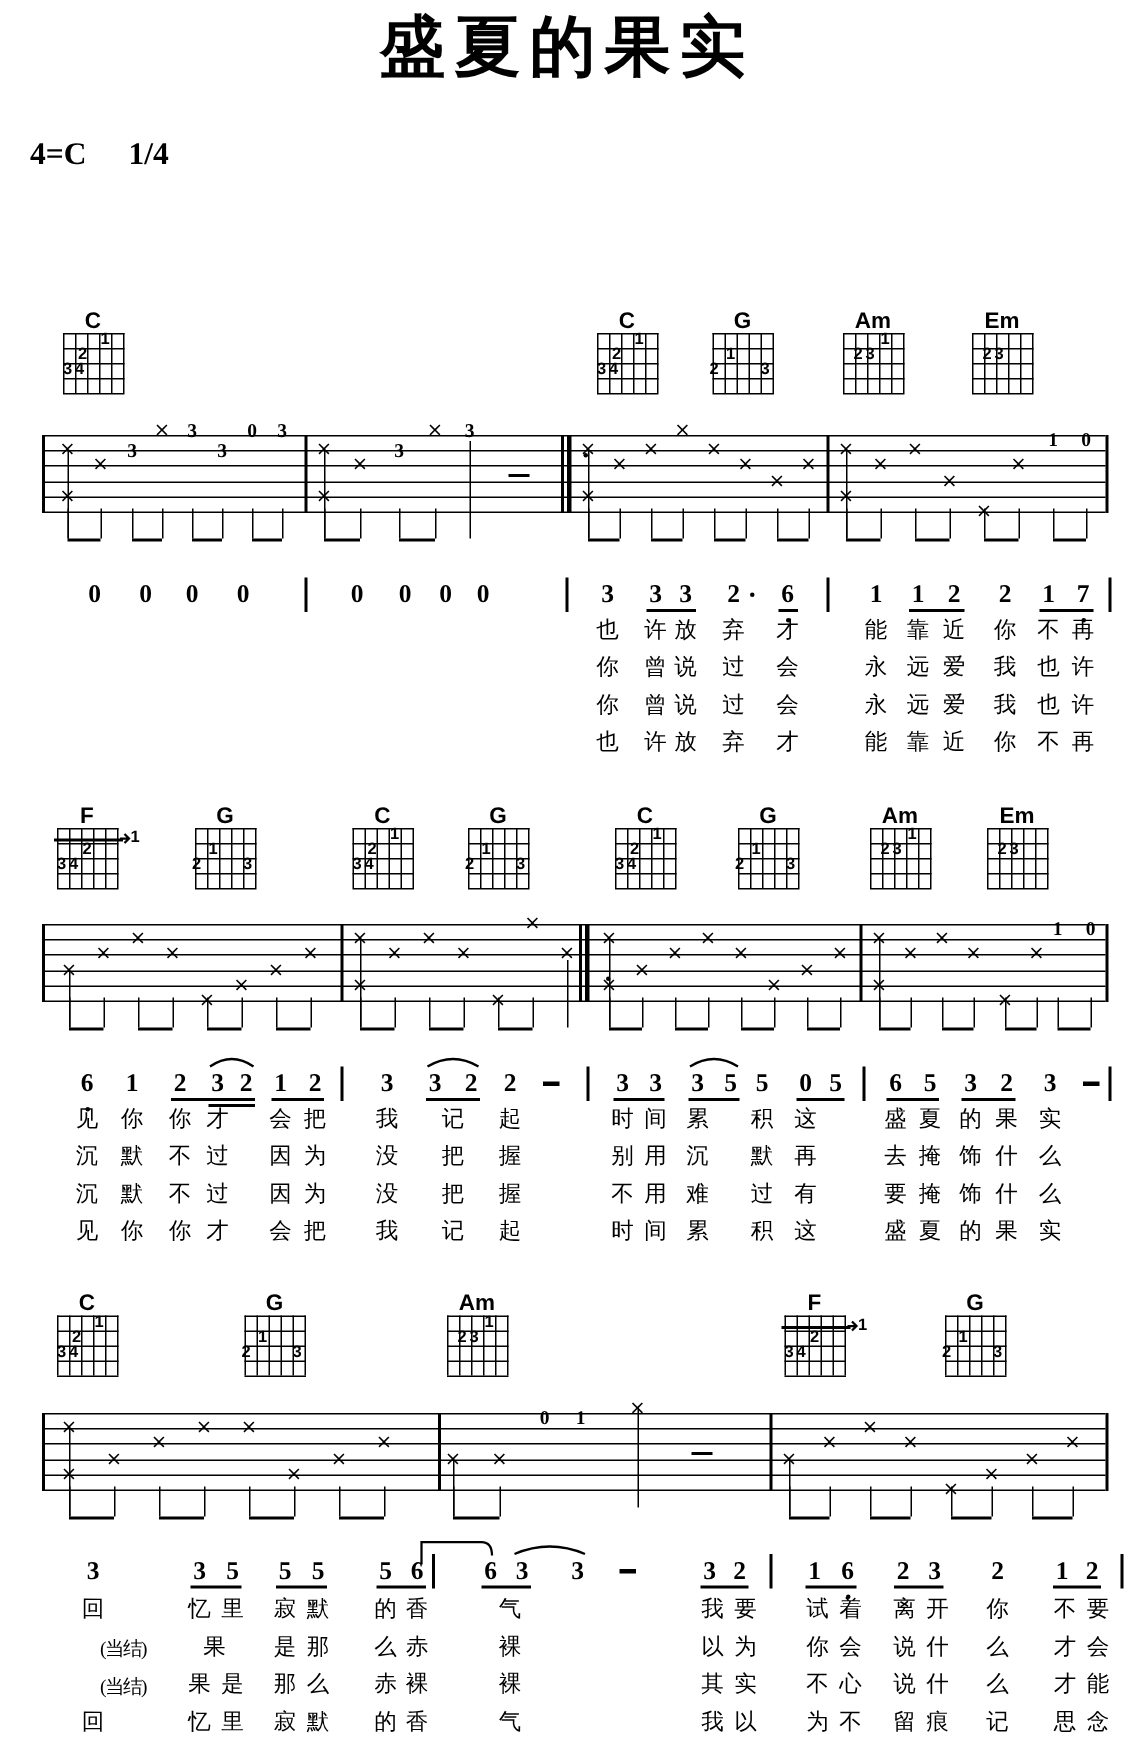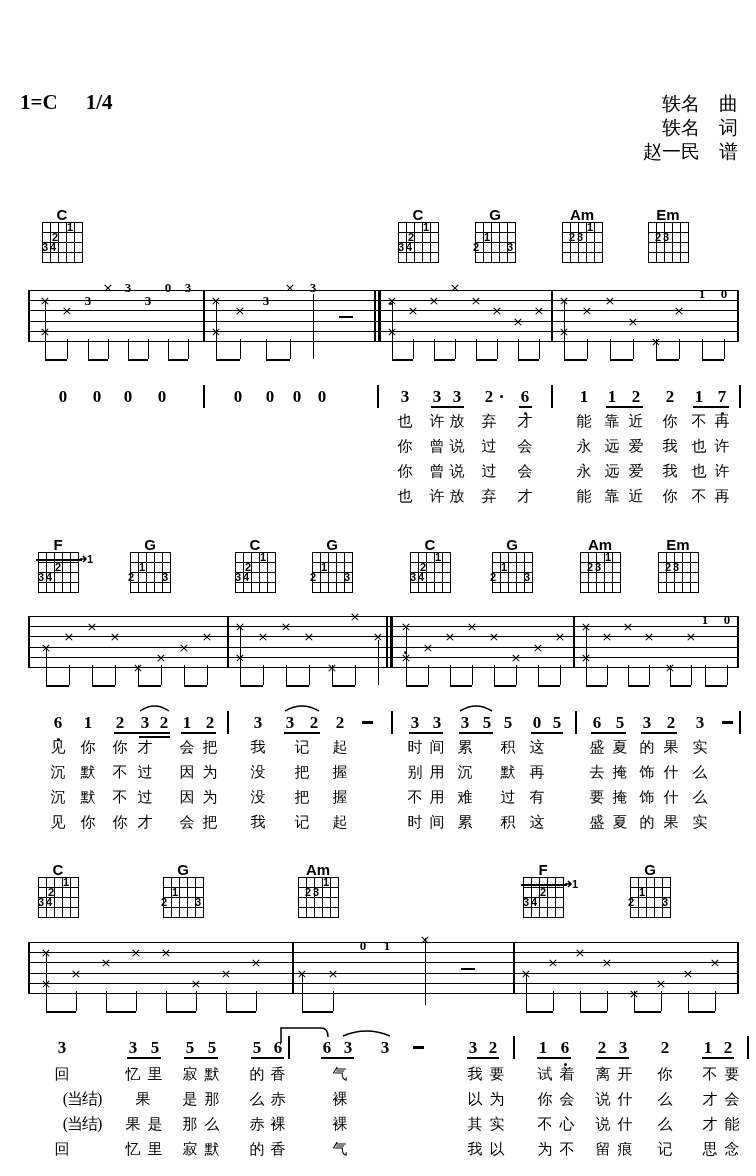--- a/index.html
+++ b/index.html
@@ -9,37 +9,33 @@
          font-size:44px;font-weight:bold;letter-spacing:6px}
   .keyline{position:absolute;left:20px;top:90px;font-size:21px;font-weight:bold}
   .keyline .ts{margin-left:28px}
   .credits{position:absolute;right:18px;top:92px;text-align:right;font-size:19px;line-height:24px}
   .ln{position:absolute;background:#000}
   .sym{position:absolute;transform:translate(-50%,-50%);white-space:nowrap;line-height:1}
   .tabx{font-family:"DejaVu Sans",sans-serif;font-size:13px}
   .tabn{font-weight:bold;font-size:13px}
   .ntk{font-weight:bold;font-size:17px}
   .lyr{font-size:15px}
-  .lyrsm{font-size:16px;letter-spacing:-1px}
+  .lyrsm{font-size:13px;letter-spacing:-1px}
   .fing{font-weight:bold;font-size:11px;font-family:"Liberation Sans","DejaVu Sans",sans-serif}
   .clabel{font-weight:bold;font-size:15px;font-family:"Liberation Sans","DejaVu Sans",sans-serif}
   .dot{position:absolute;width:3px;height:3px;background:#000;border-radius:50%}
   svg.arc{position:absolute;overflow:visible}
 </style>
 </head>
 <body>
 
 <div id="score">
+  <div class="title">盛夏的果实</div>
   <div class="keyline">
-    <span>1=C</span><span class="ts">1/4</span>
-  </div>
-  <div class="credits">
-    <div>轶名　曲</div>
-    <div>轶名　词</div>
-    <div>赵一民　谱</div>
+    <span>4=C</span><span class="ts">1/4</span>
   </div>
 <div class="sym clabel" style="left: 62px; top: 214px;">C</div>
     <div class="ln" style="left: 42px; top: 222px; width: 1px; height: 40px;"></div>
     <div class="ln" style="left: 50px; top: 222px; width: 1px; height: 40px;"></div>
     <div class="ln" style="left: 58px; top: 222px; width: 1px; height: 40px;"></div>
     <div class="ln" style="left: 66px; top: 222px; width: 1px; height: 40px;"></div>
     <div class="ln" style="left: 74px; top: 222px; width: 1px; height: 40px;"></div>
     <div class="ln" style="left: 82px; top: 222px; width: 1px; height: 40px;"></div>
     <div class="ln" style="left: 42px; top: 222px; width: 41px; height: 1px;"></div>
     <div class="ln" style="left: 42px; top: 232px; width: 41px; height: 1px;"></div>

